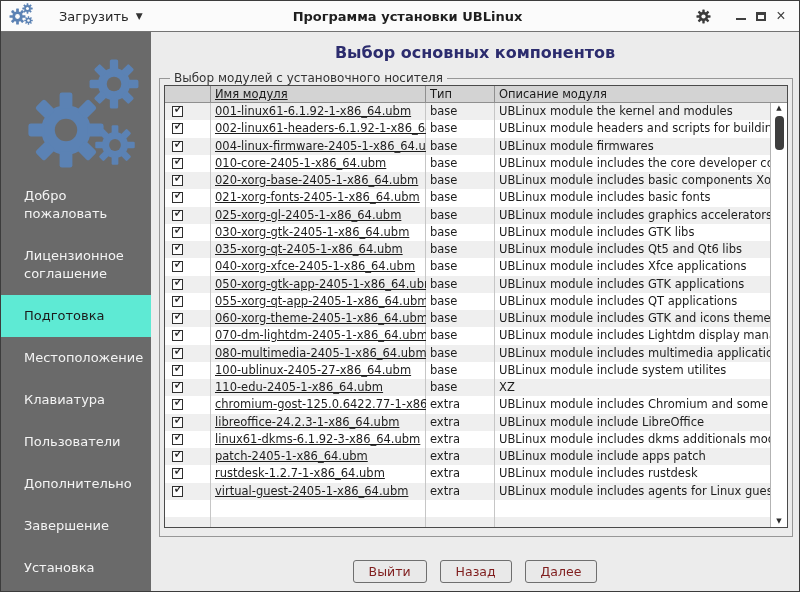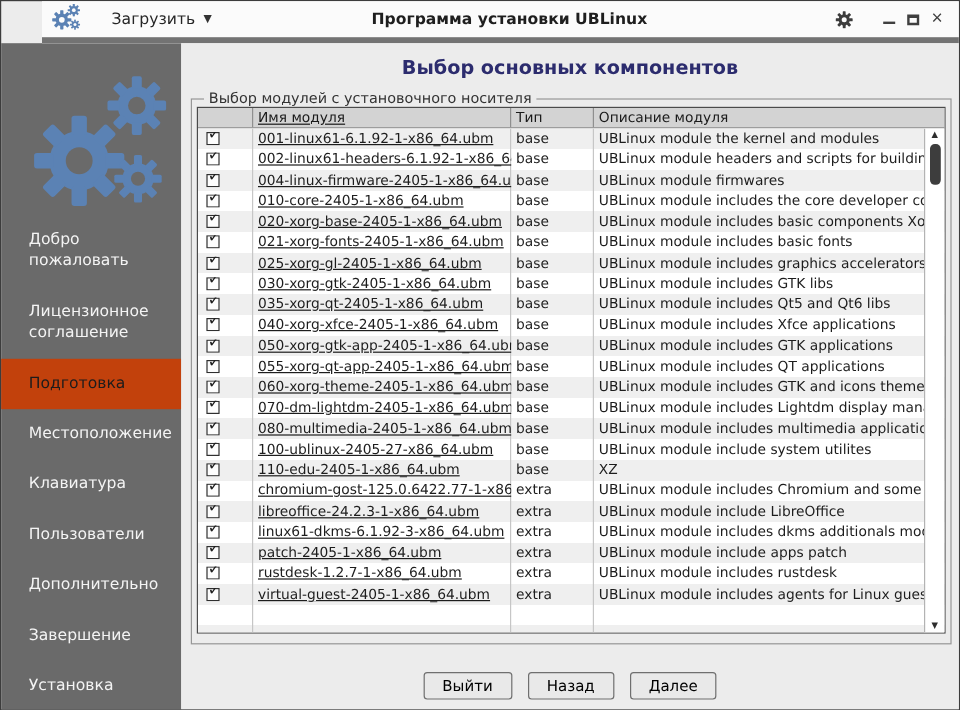--- a/index.html
+++ b/index.html
@@ -1,39 +1,39 @@
 <!DOCTYPE html>
 <html><head>
 <meta charset="utf-8">
 <style>
   html,body{margin:0;padding:0;background:#ececec;}
   body{width:800px;height:592px;overflow:hidden;font-family:"DejaVu Sans",sans-serif;}
   .window{width:798px;height:590px;border:1px solid #3c3c3c;display:flex;flex-direction:column;background:#ececec;box-sizing:content-box;}
 
   
-  .titlebar{flex:0 0 30px;height:30px;background:#fbfbfb;border-bottom:5px solid #737373;position:relative;display:flex;align-items:center;margin-left:34px;}
+  .titlebar{flex:0 0 30px;height:30px;background:#fbfbfb;border-bottom:1px solid #737373;position:relative;display:flex;align-items:center;}
   .app-logo{margin-left:8px;width:30px;height:26px;position:relative;flex:0 0 30px;}
   .app-logo span{position:absolute;line-height:0;}
   .load-btn{margin-left:16px;display:flex;align-items:center;gap:7px;font-size:13px;color:#262626;background:none;border:none;font-family:inherit;padding:2px 4px;cursor:pointer;}
   .dd-arrow{font-size:9px;color:#333;}
   .tb-title{position:absolute;left:15px;right:0;text-align:center;font-size:13px;font-weight:bold;color:#1e1e1e;pointer-events:none;}
   .tb-right{margin-left:auto;display:flex;align-items:center;padding-right:8px;}
   .settings-btn{width:24px;height:24px;background:none;border:none;display:flex;align-items:center;justify-content:center;margin-right:16px;cursor:pointer;}
   .win-btn{width:20px;height:22px;background:none;border:none;display:flex;align-items:center;justify-content:center;cursor:pointer;padding:0;}
   .min-glyph{width:10px;height:2px;background:#3f3f3f;margin-top:6px;}
   .max-glyph{width:10px;height:9px;border:2px solid #3f3f3f;border-top-width:3px;box-sizing:border-box;}
   .close-glyph{font-size:16px;color:#3f3f3f;line-height:16px;}
 
   
   .body-row{flex:1;display:flex;min-height:0;}
   .sidebar{width:150px;flex:0 0 150px;background:#6a6a6a;color:#f4f4f4;display:flex;flex-direction:column;}
   .logo{height:143px;position:relative;flex:0 0 143px;}
   .logo span{position:absolute;line-height:0;}
   .nav-item{padding:12px 23px;font-size:13px;line-height:18px;cursor:pointer;}
-  .nav-item.selected{background:#c2410c;color:#1c1c1c;}
+  .nav-item.selected{background:#5eead4;color:#1c1c1c;}
 
   .main{flex:1;position:relative;background:#ececec;}
   .page-title{margin:0;padding-top:11px;text-align:center;font-size:16px;font-weight:bold;color:#2c2c6e;}
 
   
   .groupbox{position:absolute;left:8px;right:6px;top:46px;bottom:54px;border:1px solid #979797;}
   .legend{position:absolute;top:-8px;left:10px;background:#ececec;padding:0 4px;font-size:12px;color:#333;}
 
   
   .table{position:absolute;left:4px;right:4px;top:6px;bottom:8px;border:1px solid #4a4a4a;display:flex;flex-direction:column;background:#fff;}
@@ -57,21 +57,21 @@
   .cb .mark{position:absolute;left:0px;top:-6px;font-size:14px;font-weight:bold;color:#1e1e1e;line-height:14px;}
 
   
   .vscroll{position:absolute;top:0;bottom:0;right:0;width:17px;background:#ffffff;border-left:1px solid #b3b3b3;display:flex;flex-direction:column;align-items:center;z-index:3;box-sizing:border-box;}
   .scroll-arrow{font-size:7px;color:#2d2d2d;line-height:11px;height:11px;cursor:pointer;}
   .scroll-arrow.down{margin-top:auto;}
   .thumb{width:9px;height:34px;background:#3d3d3d;border-radius:4px;margin-top:2px;cursor:pointer;}
 
   
   .footer{position:absolute;left:0;right:0;bottom:8px;display:flex;justify-content:center;gap:13px;}
-  .fbtn{font-family:inherit;font-size:12.5px;color:#000000;background:#e9e9e9;border:1px solid #6f6f6f;border-radius:3px;padding:3px 15px;cursor:pointer;}
+  .fbtn{font-family:inherit;font-size:12.5px;color:#7f1d1d;background:#e9e9e9;border:1px solid #6f6f6f;border-radius:3px;padding:3px 15px;cursor:pointer;}
 </style>
 </head>
 <body>
 
 <div class="window">
 
   <div class="titlebar">
     <div class="app-logo">
       <span style="left:0;top:5px;"><svg width="17" height="17" viewBox="-50 -50 100 100">
             <g fill="#5b82b4">

